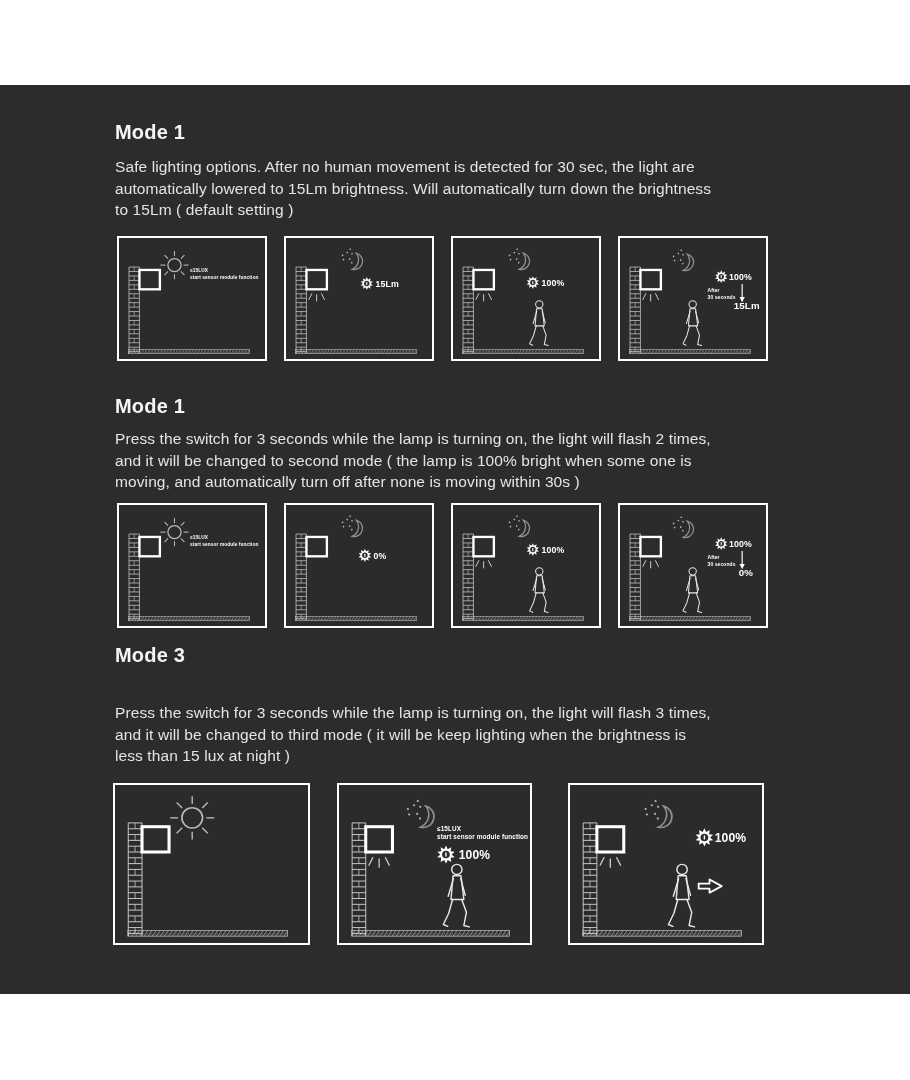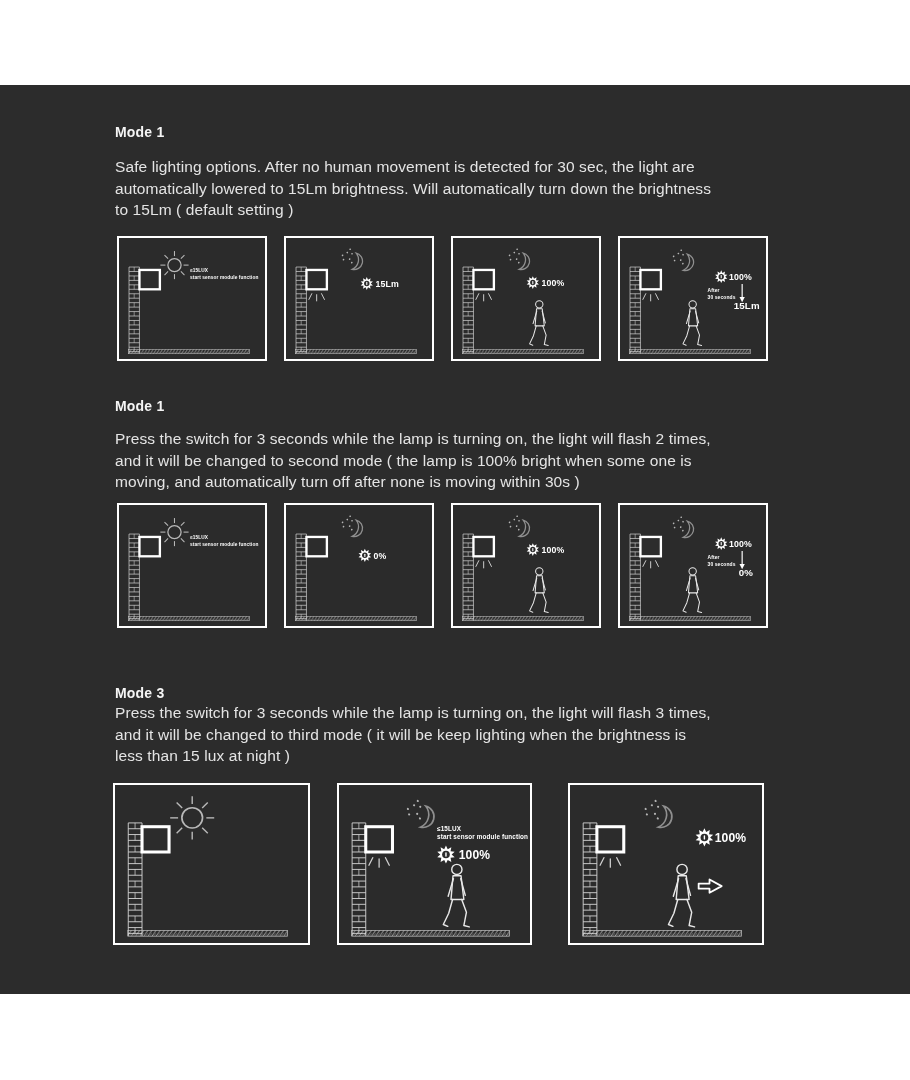--- a/index.html
+++ b/index.html
@@ -1,25 +1,25 @@
 <!DOCTYPE html>
 <html><head>
 <meta charset="utf-8">
 <style>
   html,body{margin:0;padding:0;background:#ffffff;}
   .sheet{position:relative;width:910px;height:1080px;margin:0 auto;background:#ffffff;overflow:hidden;
          font-family:"Liberation Sans",sans-serif;}
   .dark{position:absolute;left:0;top:85px;width:910px;height:909px;background:#2c2c2c;}
-  .mode-heading{position:absolute;left:115px;margin:0;color:#f5f5f5;font-size:14px;font-weight:600;
+  .mode-heading{position:absolute;left:115px;margin:0;color:#f5f5f5;font-size:20px;font-weight:600;
                 letter-spacing:.2px;line-height:20px;}
   .mode-body{position:absolute;left:115px;width:680px;margin:0;color:#e4e4e4;font-size:15.5px;
              font-weight:400;line-height:21.6px;white-space:pre-line;letter-spacing:.1px;}
   #h1{top:37px;} #p1{top:71px;}
   #h2{top:311px;} #p2{top:343px;}
-  #h3{top:598px;} #p3{top:617px;}
+  #h3{top:560px;} #p3{top:617px;}
   .drow{position:absolute;left:0;width:910px;}
   #row1{top:151px;height:125px;border-radius:11px;}
   #row2{top:418px;height:125px;}
   #row3{top:698px;height:162px;}
   .diagram{position:absolute;top:0;border:2px solid #ffffff;background:#2b2b2b;box-sizing:border-box;}
   .diagram svg{display:block;width:100%;height:100%;}
   svg text{font-family:"Liberation Sans",sans-serif;}
 </style>
 </head>
 <body>

